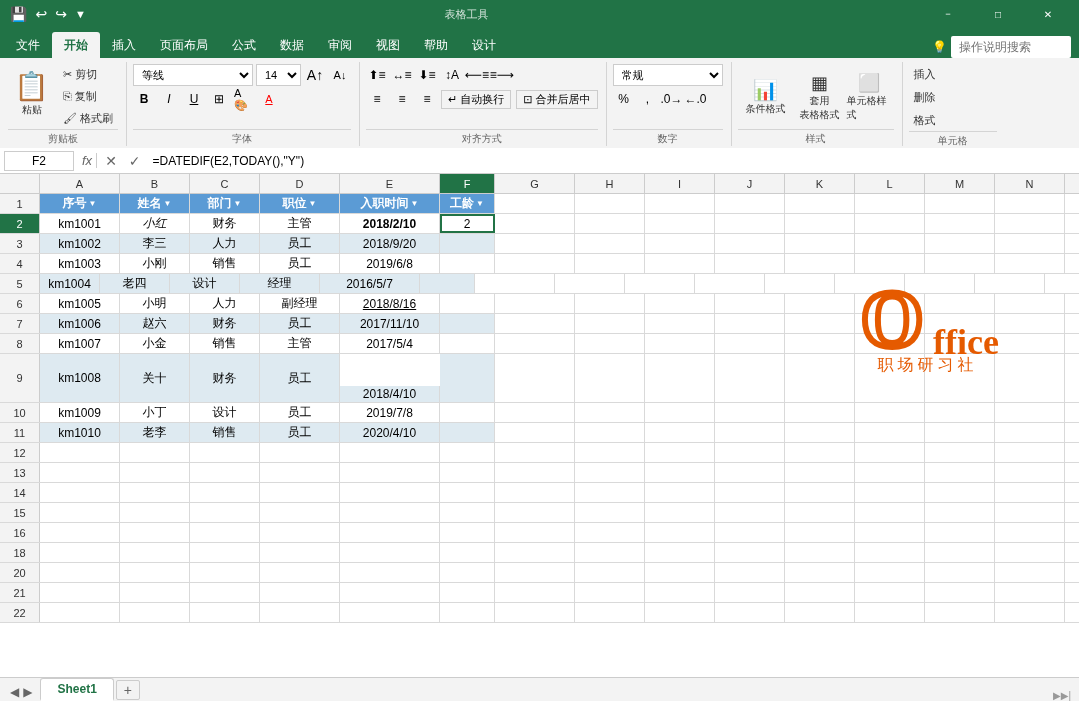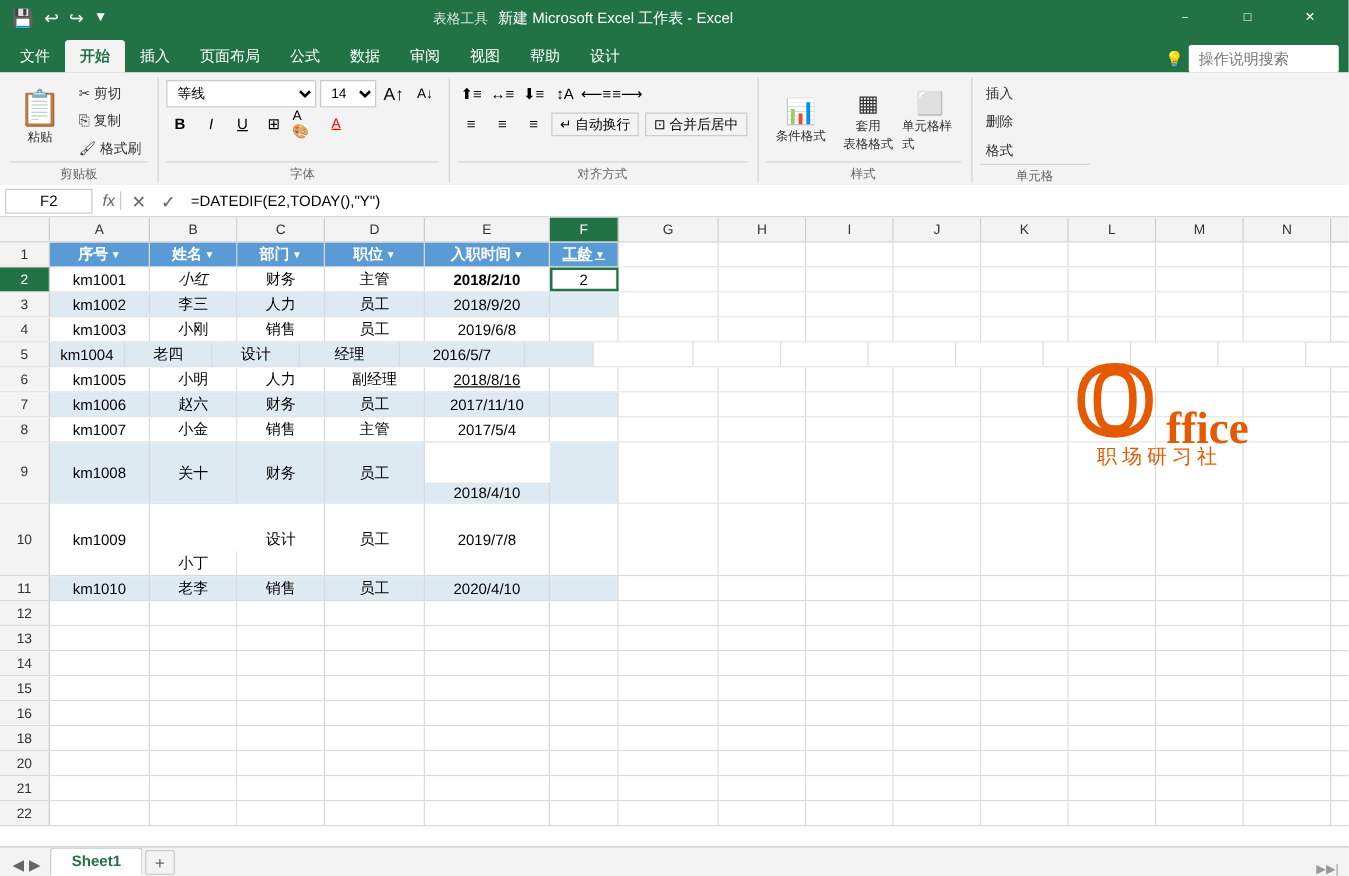--- a/index.html
+++ b/index.html
@@ -310,21 +310,20 @@
 
 <div id="title-bar">
   <div id="quick-access">
     <span>💾</span>
     <span>↩</span>
     <span>↪</span>
     <span style="font-size:11px;">▼</span>
   </div>
   <div style="display:flex; align-items:center; gap:8px; flex:1; justify-content:center;">
     <span style="font-size:11px; opacity:0.8;">表格工具</span>
-    <span style="font-size:12px;">新建 Microsoft Excel 工作表 - Excel</span>
   </div>
   <div class="window-controls">
     <div class="win-btn">－</div>
     <div class="win-btn">□</div>
     <div class="win-btn win-close">✕</div>
   </div>
 </div>
 
 <div id="ribbon-tabs">
   <div class="ribbon-tab">文件</div>
@@ -407,20 +406,36 @@
         <div class="icon-btn">≡</div>
         <div class="icon-btn">≡</div>
         <div class="icon-btn">≡</div>
         <div style="border: 1px solid #ccc; padding: 1px 6px; font-size:11px; cursor:pointer; white-space:nowrap;">↵ 自动换行</div>
         <div style="border: 1px solid #ccc; padding: 1px 6px; font-size:11px; cursor:pointer; white-space:nowrap; margin-left:2px;">⊡ 合并后居中</div>
       </div>
     </div>
     <div class="ribbon-group-label">对齐方式</div>
   </div>
 
+  <div class="ribbon-group" style="min-width:100px;">
+    <div class="font-group-inner">
+      <div class="font-row">
+        <select class="font-select" style="width:110px;">
+          <option>常规</option>
+        </select>
+      </div>
+      <div class="font-row" style="font-size:11px; gap:2px;">
+        <div class="icon-btn">%</div>
+        <div class="icon-btn">,</div>
+        <div class="icon-btn">.0→</div>
+        <div class="icon-btn">←.0</div>
+      </div>
+    </div>
+    <div class="ribbon-group-label">数字</div>
+  </div>
 
   <div class="ribbon-group" style="min-width:150px;">
     <div class="ribbon-buttons">
       <div class="paste-btn" style="width:56px; height:55px; font-size:10px;">
         <div style="font-size:20px;">📊</div>
         <span>条件格式</span>
       </div>
       <div class="paste-btn" style="width:48px; height:55px; font-size:10px;">
         <div style="font-size:18px;">▦</div>
         <span>套用</span>
@@ -477,21 +492,21 @@
 
   <div id="sheet-body" style="position:relative;">
 
     <div class="sheet-row">
       <div class="row-header">1</div>
       <div class="cell table-header has-dropdown" style="width:80px;">序号</div>
       <div class="cell table-header has-dropdown" style="width:70px;">姓名</div>
       <div class="cell table-header has-dropdown" style="width:70px;">部门</div>
       <div class="cell table-header has-dropdown" style="width:80px;">职位</div>
       <div class="cell table-header has-dropdown" style="width:100px;">入职时间</div>
-      <div class="cell table-header has-dropdown" style="width:55px;text-decoration:underline;">工龄</div>
+      <div class="cell table-header has-dropdown" style="width:55px;">工龄</div>
       <div class="cell" style="width:80px;"></div>
       <div class="cell" style="width:70px;"></div>
       <div class="cell" style="width:70px;"></div>
       <div class="cell" style="width:70px;"></div>
       <div class="cell" style="width:70px;"></div>
       <div class="cell" style="width:70px;"></div>
       <div class="cell" style="width:70px;"></div>
       <div class="cell" style="width:70px;"></div>
     </div>
 
@@ -635,21 +650,21 @@
       <div class="cell" style="width:70px;"></div>
       <div class="cell" style="width:70px;"></div>
       <div class="cell" style="width:70px;"></div>
       <div class="cell" style="width:70px;"></div>
       <div class="cell" style="width:70px;"></div>
     </div>
 
     <div class="sheet-row">
       <div class="row-header">10</div>
       <div class="cell center" style="width:80px;">km1009</div>
-      <div class="cell center" style="width:70px;margin-top:38px;">小丁</div>
+      <div class="cell center" style="width:70px;">小丁</div>
       <div class="cell center" style="width:70px;">设计</div>
       <div class="cell center" style="width:80px;">员工</div>
       <div class="cell center" style="width:100px;">2019/7/8</div>
       <div class="cell center" style="width:55px;"></div>
       <div class="cell" style="width:80px;"></div>
       <div class="cell" style="width:70px;"></div>
       <div class="cell" style="width:70px;"></div>
       <div class="cell" style="width:70px;"></div>
       <div class="cell" style="width:70px;"></div>
       <div class="cell" style="width:70px;"></div>

